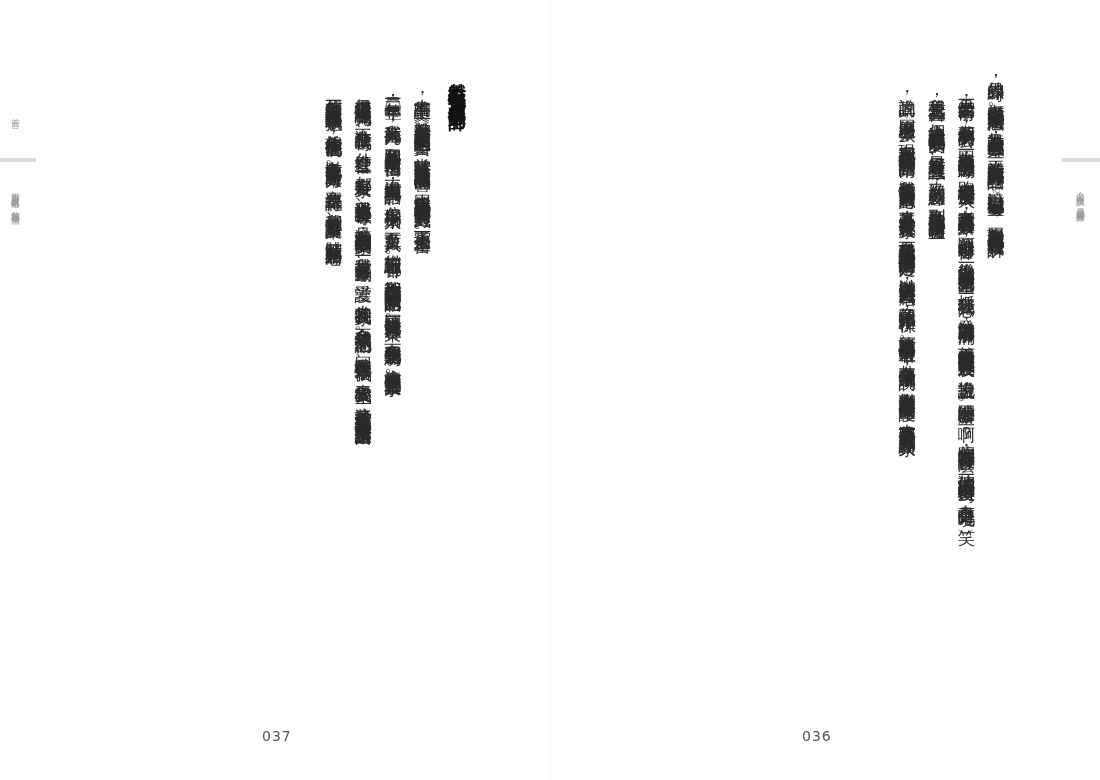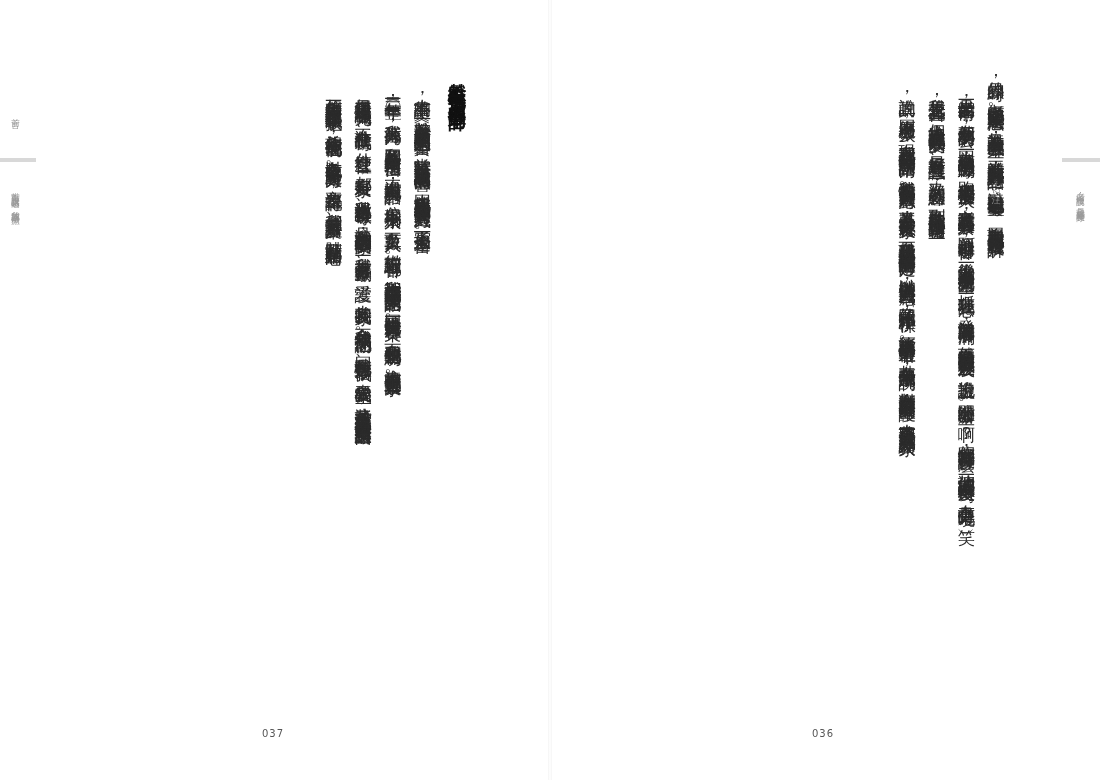--- a/index.html
+++ b/index.html
@@ -24,21 +24,21 @@
     font-weight:bold; font-size:18px; letter-spacing:2px; color:#111;
   }
   .note { font-size:9px; color:#888; }
   .margin-rule { position:absolute; height:4px; background:#d8d8d8; }
   .margin-text {
     position:absolute; writing-mode:vertical-rl;
     font-family:"DejaVu Sans","Liberation Sans",sans-serif;
     font-size:8.5px; color:#9a9a9a; letter-spacing:1px;
   }
   .folio { position:absolute; top:728px; font-family:"DejaVu Sans","Liberation Sans",sans-serif;
-           font-size:10px; color:#555; letter-spacing:1px; }
+           font-size:14px; color:#555; letter-spacing:1px; }
   .gutter { position:absolute; left:548px; top:0; width:4px; height:780px;
             background:linear-gradient(to right,#f4f4f4,#ffffff,#f4f4f4); }
 </style>
 </head>
 <body>
 
 <div class="gutter"></div>
 
 <div class="page left-page">
   <div class="margin-text" style="left:10px; top:112px;">前言</div>
@@ -60,14 +60,14 @@
   <div class="body-text">
     <p class="para noindent"><span>的界線時，老師也必須能堅定表達想法。無論是在教室內或教室外，平時就要有意識的練習好好對話，這一點對我也是同等重要</span><span class="note">注2</span><span>，因為我現在的工作必須應對各種投訴。</span></p>
     <p class="para">光是寫書的前一年，就有個小朋友的阿公，因為就讀一年級的孫子被導師罵，跑來我們學校揚言要放火！老實說真的超級莫名其妙，阿公還會呼朋引伴，幾位老人家一進到辦公室就火力全開，抓著我一陣狂念，發洩對導師的所有不滿，然而最後離開前卻跟我道歉了好幾次，一邊說抱歉、一邊離開辦公室。啊？你問我當時實際說了什麼，讓他們的態度一百八十度大轉彎？在書中見分曉吧！（笑）</p>
     <p class="para">我想光是看完書，一個人的說話方式是很難輕易改變的，最好是經過有意識、一次又一次的刻意練習，直到自己能夠把適合的話掛在嘴邊為止。</p>
     <p class="para">說真的，因為經歷過太多，現在我心裡甚至有好幾套萬用的「說話指南」，我會看情況選合宜的方法來應對。並不是為了以官腔來應付家長，而是我發現正確的說話技巧能讓事情往好的方向走，以機智的溝通方式去回應，就像開了「作弊小槓桿」，能讓原本棘手的事情舉重若輕。其中有些我常用的說詞，對老師們來說會是很好用的保護傘，本書將會把這些溝通方式一一介紹給大家。</p>
   </div>
 
   <div class="margin-rule" style="left:512px; top:158px; width:38px;"></div>
   <div class="margin-text" style="left:525px; top:186px;">老師這樣說，家長變成神隊友</div>
 
-  <div class="folio" style="left:262px;">036</div>
+  <div class="folio" style="left:252px;">036</div>
 </div>
 
 </body></html>

